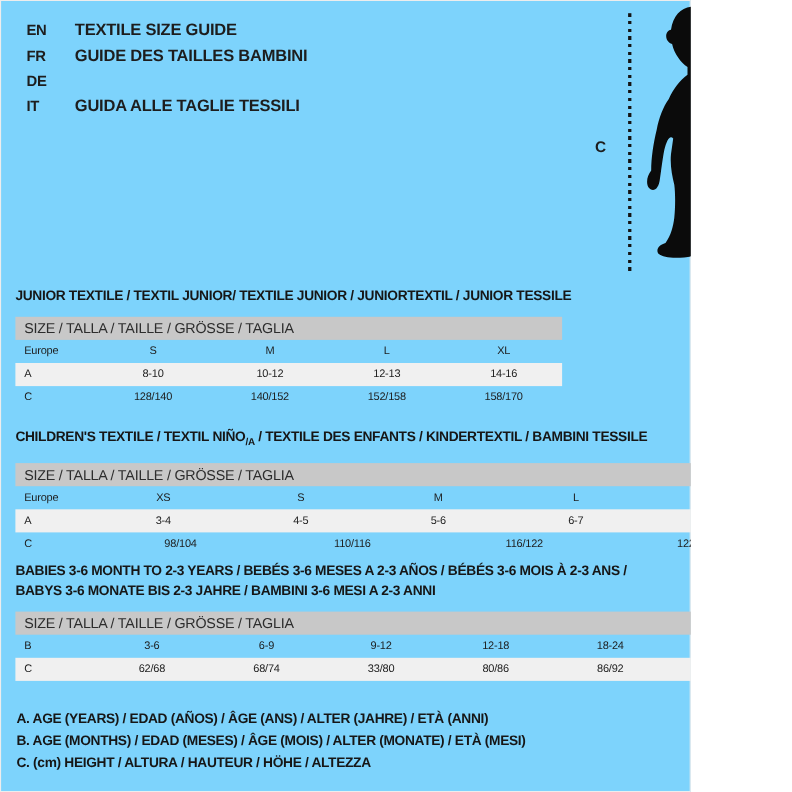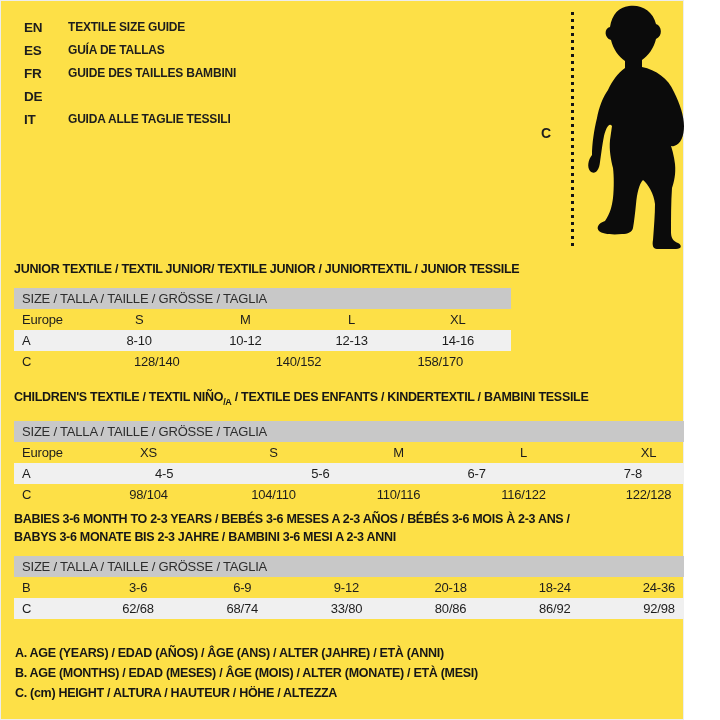--- a/index.html
+++ b/index.html
@@ -3,31 +3,31 @@
 <meta charset="utf-8">
 <style>
   * { margin:0; padding:0; box-sizing:border-box; }
   html,body { width:720px; height:720px; }
   body {
     font-family:"Liberation Sans","DejaVu Sans",sans-serif;
     color:#1d1d1d;
     background:#ffffff;
   }
   .page {
-    position:relative; width:684px; height:720px;
-    background:#fde047;
+    position:relative; width:628px; height:720px;
+    background:#7dd3fc;
     box-shadow: inset 0 0 0 1px #ededed;
     overflow:hidden;
   }
 
   
   .langs { position:absolute; left:24px; top:16px; }
   .lang-row { display:flex; height:23px; line-height:23px; }
   .lang-code { width:44px; font-weight:bold; font-size:13.5px; letter-spacing:-0.2px; }
-  .lang-label { font-weight:bold; font-size:12px; letter-spacing:-0.2px; }
+  .lang-label { font-weight:bold; font-size:15px; letter-spacing:-0.2px; }
 
   
   .figure { position:absolute; left:540px; top:4px; width:168px; height:252px; }
   .dotline {
     position:absolute; left:31px; top:8px; width:3px; height:238px;
     background:repeating-linear-gradient(to bottom,#141414 0 3px,transparent 3px 7px);
   }
   .c-label {
     position:absolute; left:1px; top:121px;
     font-size:14px; font-weight:bold;
@@ -41,45 +41,41 @@
     line-height:18px; white-space:nowrap; color:#161616;
   }
   .sec-title .sub { font-size:9px; vertical-align:sub; }
   .gap { height:10px; }
 
   .size-table { width:100%; }
   .t-band {
     height:21px; line-height:21px; background:#c8c8c8; color:#2d2d2d;
     font-size:13px; letter-spacing:-0.2px; padding-left:8px;
   }
-  .t-row { display:flex; height:21px; line-height:21px; font-size:13px; letter-spacing:-0.2px;align-items:flex-end; }
+  .t-row { display:flex; height:21px; line-height:21px; font-size:10px; letter-spacing:-0.2px;align-items:flex-end; }
   .t-row.shade { background:#f0f0f0; }
   .t-label { width:72px; padding-left:8px; flex:none; }
   .t-cell { flex:1; text-align:center; }
 
   
   .notes { position:absolute; left:15px; top:643px; }
   .note-line {
     font-weight:bold; font-size:12.5px; letter-spacing:-0.3px;
     line-height:20px; white-space:nowrap; color:#161616;
   }
 </style>
 </head>
 <body>
 
 <div class="page">
 
   <div class="langs">
       <div class="lang-row">
         <span class="lang-code">EN</span>
         <span class="lang-label">TEXTILE SIZE GUIDE</span>
-      </div>
-      <div class="lang-row">
-        <span class="lang-code">ES</span>
-        <span class="lang-label">GUÍA DE TALLAS</span>
       </div>
       <div class="lang-row">
         <span class="lang-code">FR</span>
         <span class="lang-label">GUIDE DES TAILLES BAMBINI</span>
       </div>
       <div class="lang-row">
         <span class="lang-code">DE</span>
       </div>
       <div class="lang-row">
         <span class="lang-code">IT</span>
@@ -150,68 +146,69 @@
           <div class="t-label">A</div>
           <div class="t-cell">8-10</div>
           <div class="t-cell">10-12</div>
           <div class="t-cell">12-13</div>
           <div class="t-cell">14-16</div>
         </div>
         <div class="t-row">
           <div class="t-label">C</div>
           <div class="t-cell">128/140</div>
           <div class="t-cell">140/152</div>
+          <div class="t-cell">152/158</div>
           <div class="t-cell">158/170</div>
         </div>
       </div>
     </div>
 
   <div class="section" style="top:388px; width:697px;">
       <div class="sec-title"><span>CHILDREN'S TEXTILE / TEXTIL NIÑO</span><span class="sub">/A</span><span> / TEXTILE DES ENFANTS / KINDERTEXTIL / BAMBINI TESSILE</span></div>
       <div class="gap"></div>
       <div class="size-table">
         <div class="t-band">SIZE / TALLA / TAILLE / GRÖSSE / TAGLIA</div>
         <div class="t-row">
           <div class="t-label">Europe</div>
           <div class="t-cell">XS</div>
           <div class="t-cell">S</div>
           <div class="t-cell">M</div>
           <div class="t-cell">L</div>
           <div class="t-cell">XL</div>
         </div>
         <div class="t-row shade">
           <div class="t-label">A</div>
+          <div class="t-cell">3-4</div>
           <div class="t-cell">4-5</div>
           <div class="t-cell">5-6</div>
           <div class="t-cell">6-7</div>
           <div class="t-cell">7-8</div>
         </div>
         <div class="t-row">
           <div class="t-label">C</div>
           <div class="t-cell">98/104</div>
-          <div class="t-cell">104/110</div>
           <div class="t-cell">110/116</div>
           <div class="t-cell">116/122</div>
           <div class="t-cell">122/128</div>
         </div>
       </div>
     </div>
 
   <div class="section" style="top:510px; width:697px;">
       <div class="sec-title"><span>BABIES 3-6 MONTH TO 2-3 YEARS / BEBÉS 3-6 MESES A 2-3 AÑOS / BÉBÉS 3-6 MOIS À 2-3 ANS /</span></div>
       <div class="sec-title"><span>BABYS 3-6 MONATE BIS 2-3 JAHRE / BAMBINI 3-6 MESI A 2-3 ANNI</span></div>
       <div class="gap"></div>
       <div class="size-table">
         <div class="t-band">SIZE / TALLA / TAILLE / GRÖSSE / TAGLIA</div>
         <div class="t-row">
           <div class="t-label">B</div>
           <div class="t-cell">3-6</div>
           <div class="t-cell">6-9</div>
           <div class="t-cell">9-12</div>
-          <div class="t-cell">20-18</div>
+          <div class="t-cell">12-18</div>
           <div class="t-cell">18-24</div>
           <div class="t-cell">24-36</div>
         </div>
         <div class="t-row shade">
           <div class="t-label">C</div>
           <div class="t-cell">62/68</div>
           <div class="t-cell">68/74</div>
           <div class="t-cell">33/80</div>
           <div class="t-cell">80/86</div>
           <div class="t-cell">86/92</div>

